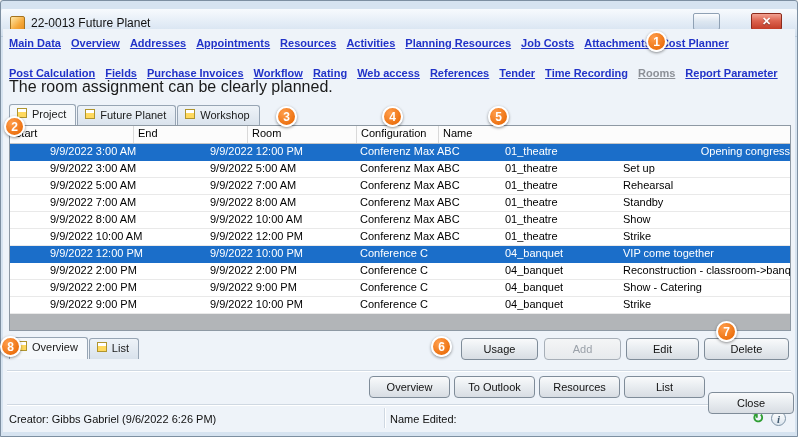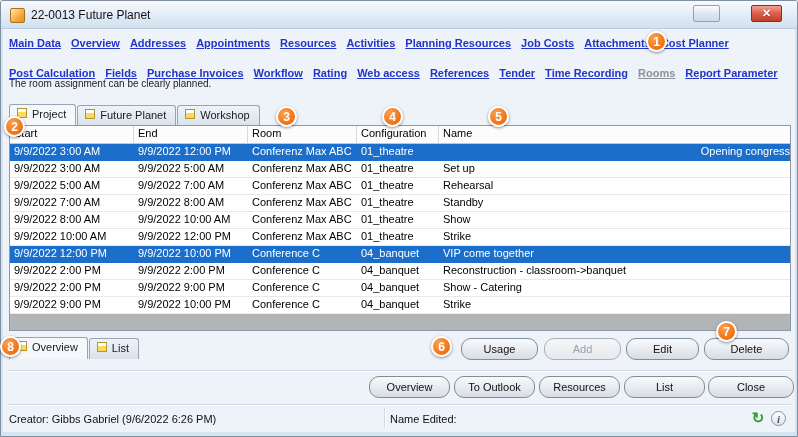--- a/index.html
+++ b/index.html
@@ -1,43 +1,43 @@
 <!DOCTYPE html>
 <html style="--link: #2233c8; --sel: #1b6ec9; --badge: #ec6f0d;"><head>
 <meta charset="utf-8">
 <style>
   html,body{margin:0;padding:0;}
   body{width:798px;height:437px;position:relative;overflow:hidden;background:#f0f0f0;font-family:"Liberation Sans",sans-serif;}
   .window{position:absolute;left:0;top:0;width:796px;height:435px;border:1px solid #7d8fa1;border-radius:3px 3px 0 0;background:#d6e3f0;}
-  .titlebar{position:absolute;left:0;top:0;right:0;height:27px;background:linear-gradient(#f7fafd,#e0eaf5 60%,#d2e0ee);border-bottom:1px solid #bccddf;border-radius:2px 2px 0 0;padding-left:31px;}
+  .titlebar{position:absolute;left:0;top:8px;right:0;height:27px;background:linear-gradient(#f7fafd,#e0eaf5 60%,#d2e0ee);border-bottom:1px solid #bccddf;border-radius:2px 2px 0 0;padding-left:31px;}
   .app-icon{position:absolute;left:9px;top:7px;width:13px;height:13px;border:1px solid #a5731f;border-radius:2px;background:linear-gradient(135deg,#ffe9a8,#f5a93b 60%,#e88f1f);}
   .title-text{position:absolute;left:30px;top:7px;font-size:12px;color:#111;}
   .win-btn{position:absolute;top:4px;height:17px;border:1px solid #8fa1b4;border-radius:2px;box-sizing:border-box;cursor:pointer;}
   .win-min{right:77px;width:27px;background:linear-gradient(#fcfdfe,#dde7f1 50%,#ccdaea);}
   .win-min-bar{width:9px;height:3px;background:#3f5871;margin:8px auto 0;}
   .win-close{right:15px;width:31px;background:linear-gradient(#f2a293,#dd6450 45%,#c33d28);border-color:#8c2a1c;color:#fff;font-size:11px;font-weight:bold;text-align:center;line-height:15px;text-shadow:0 1px 1px rgba(0,0,0,.4);}
   .client{position:absolute;left:2px;top:28px;width:792px;height:403px;background:#eef3f9;}
   .navrow{position:absolute;left:6px;right:4px;white-space:nowrap;overflow:hidden;}
   #nav-row1{top:4px;} #nav-row2{top:26px;margin-top:8px;}
   .navlink{font-size:11px;font-weight:bold;color:var(--link,#2233c8);text-decoration:underline;margin-right:10px;cursor:pointer;}
   .navlink.active{color:#8c9097;}
-  .hint{position:absolute;left:6px;top:49px;font-size:10px;color:#1a1a1a;}
+  .hint{position:absolute;left:6px;top:49px;font-size:16px;color:#1a1a1a;}
   .tabstrip{position:absolute;left:6px;top:75px;height:21px;white-space:nowrap;}
   .tab{display:inline-block;height:20px;line-height:19px;padding:0 9px 0 7px;margin-right:1px;border:1px solid #97a5b4;border-bottom:none;border-radius:3px 3px 0 0;background:linear-gradient(#eef3f8,#d9e2ec);font-size:11px;color:#1a1a1a;vertical-align:bottom;cursor:pointer;}
   .tab.selected{background:#f5f8fb;height:21px;}
   .tab-ico{display:inline-block;width:8px;height:8px;margin-right:5px;background:linear-gradient(#fff 40%,#ffd95e 40%);border:1px solid #b0952f;}
   .grid{position:absolute;left:6px;top:96px;width:782px;height:206px;background:#b2b5b8;border:1px solid #8e99a4;box-sizing:border-box;overflow:hidden;}
   .grid-head{display:flex;height:17px;background:#fcfcfc;border-bottom:1px solid #c6c6c6;}
   .gh-cell{font-size:11px;color:#000;padding:1px 0 0 4px;border-right:1px solid #d9d9d9;box-sizing:border-box;white-space:nowrap;overflow:hidden;}
   .grid-row{display:flex;height:17px;background:#fff;border-bottom:1px solid #e9e9e9;box-sizing:border-box;cursor:pointer;}
   .grid-row.selected{background:var(--sel,#1b6ec9);border-bottom-color:var(--sel,#1b6ec9);}
-  .gr-cell{font-size:11px;color:#000;padding:1px 0 0 4px;box-sizing:border-box;white-space:nowrap;overflow:hidden;}
+  .gr-cell{font-size:11px;color:#000;padding:1px 0 0 4px;box-sizing:border-box;white-space:nowrap;overflow:hidden;margin-left:36px;}
   .grid-row.selected .gr-cell{color:#fff;}
   .subtabs{position:absolute;left:6px;top:308px;height:21px;white-space:nowrap;}
-  .btn{position:absolute;height:22px;border:1px solid #7f8c99;border-radius:10px;background:linear-gradient(#f9fafb,#e9edf1 45%,#d8dde3);font-size:11px;color:#111;text-align:center;line-height:20px;box-sizing:border-box;cursor:pointer;}
+  .btn{position:absolute;height:22px;border:1px solid #7f8c99;border-radius:4px;background:linear-gradient(#f9fafb,#e9edf1 45%,#d8dde3);font-size:11px;color:#111;text-align:center;line-height:20px;box-sizing:border-box;cursor:pointer;}
   .btn.disabled{color:#9aa1a9;border-color:#a7afb8;background:linear-gradient(#f4f5f6,#e7eaed);cursor:default;}
   .hline{position:absolute;left:4px;right:4px;height:0;border-top:1px solid #cfd8e2;border-bottom:1px solid #ffffff;}
   #hr1{top:341px;} #hr2{top:375px;}
   .status-text{position:absolute;font-size:11px;color:#111;white-space:nowrap;}
   #creator{left:6px;top:384px;} #lastedited{left:387px;top:384px;}
   #status-div{position:absolute;left:381px;top:379px;height:20px;width:0;border-left:1px solid #cfd8e2;border-right:1px solid #ffffff;}
   .sync-icon{position:absolute;left:747px;top:381px;width:16px;height:16px;color:#2f9e33;font-size:15px;line-height:16px;font-weight:bold;text-align:center;cursor:pointer;}
   .info-icon{position:absolute;left:768px;top:382px;width:15px;height:15px;border:1px solid #7e93a6;border-radius:50%;background:linear-gradient(#ffffff,#dce5ee);color:#3f586e;font-size:11px;font-style:italic;font-weight:bold;font-family:"Liberation Serif",serif;text-align:center;line-height:14px;box-sizing:border-box;cursor:pointer;}
   .badge{position:absolute;width:17px;height:17px;border-radius:50%;background:radial-gradient(circle at 35% 30%,#ff9e4d,var(--badge,#ec6f0d) 75%);border:2px solid #fff;box-shadow:0 1px 3px rgba(0,0,0,.45);color:#fff;font-size:12px;font-weight:bold;display:flex;align-items:center;justify-content:center;z-index:60;}
   .badge-1{left:646px;top:31px;} .badge-2{left:4px;top:116px;}
@@ -156,21 +156,21 @@
     <div class="sync-icon">↻</div>
     <div class="info-icon">i</div>
   <div class="btn" style="left: 458px; top: 309px; width: 77px;">Usage</div>
       <div class="btn disabled" style="left: 541px; top: 309px; width: 77px;">Add</div>
       <div class="btn" style="left: 623px; top: 309px; width: 73px;">Edit</div>
       <div class="btn" style="left: 701px; top: 309px; width: 85px;">Delete</div>
       <div class="btn" style="left: 366px; top: 347px; width: 81px;">Overview</div>
       <div class="btn" style="left: 451px; top: 347px; width: 81px;">To Outlook</div>
       <div class="btn" style="left: 536px; top: 347px; width: 81px;">Resources</div>
       <div class="btn" style="left: 621px; top: 347px; width: 81px;">List</div>
-      <div class="btn" style="left: 705px; top: 347px; width: 86px;">Close</div>
+      <div class="btn" style="left: 705px; top: 363px; width: 86px;">Close</div>
     </div>
 </div>
 
 <div class="badge badge-1">1</div>
 <div class="badge badge-2">2</div>
 <div class="badge badge-3">3</div>
 <div class="badge badge-4">4</div>
 <div class="badge badge-5">5</div>
 <div class="badge badge-6">6</div>
 <div class="badge badge-7">7</div>

